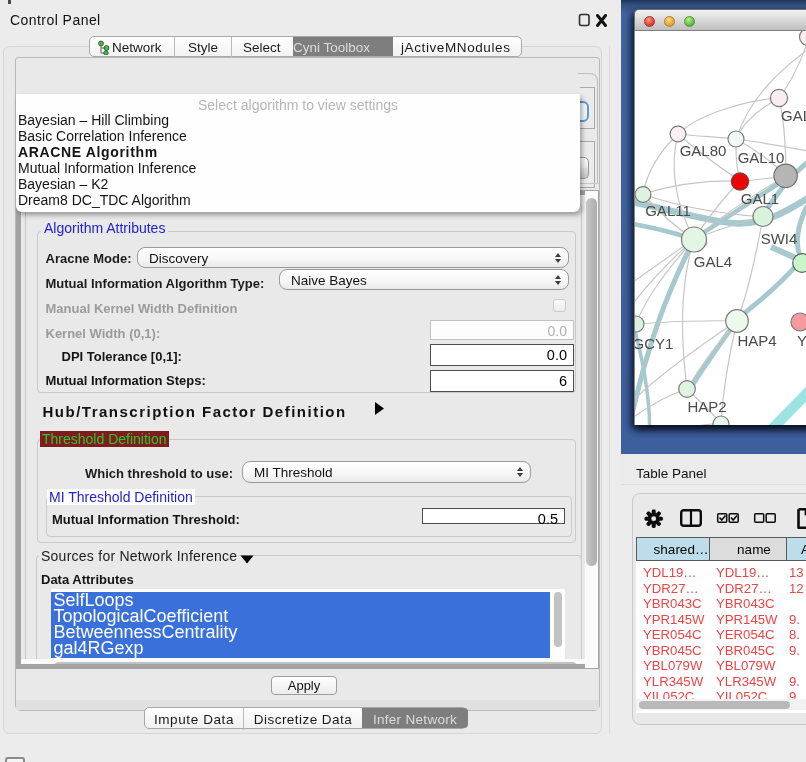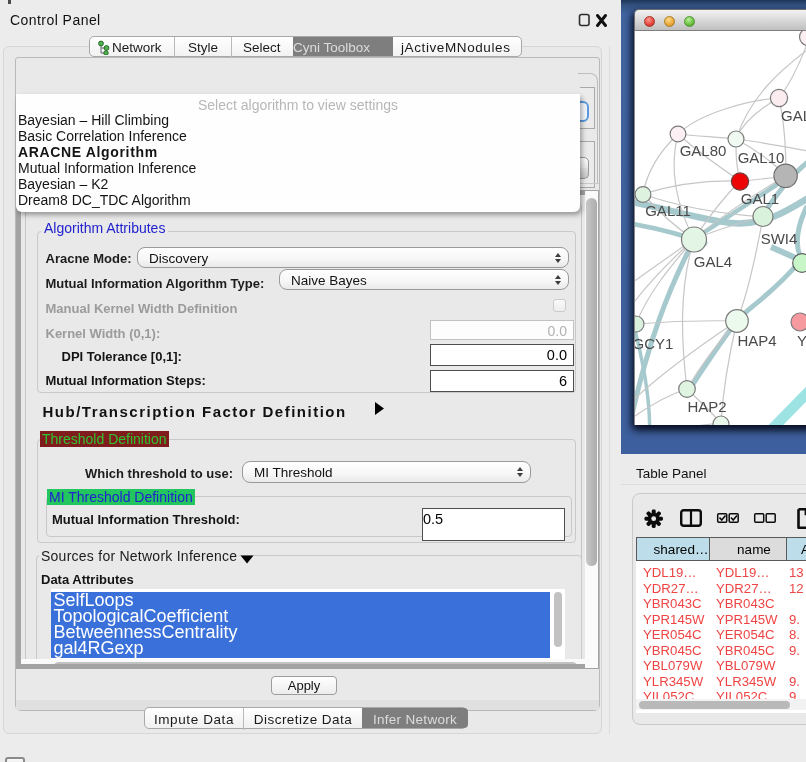--- a/index.html
+++ b/index.html
@@ -94,23 +94,23 @@
   <div class="abs" style="left:19px;top:236px;background:#7f1d1d;padding:0 2px;font-size:14px;color:#30c330;">Threshold Definition</div>
 
   <div class="abs b" style="left:64px;top:271px;font-size:13px;color:#1c1c1c;">Which threshold to use:</div>
   <div class="abs combo" style="left:221px;top:266px;width:289px;height:22px;">
       <span>MI Threshold</span>
       <i></i>
       <u></u>
     </div>
 
   <div class="abs" style="left:25px;top:301px;width:526px;height:41px;border:1px solid #c9c9c9;border-radius:4px;"></div>
-  <div class="abs" style="left:26px;top:294px;background:#22c55e;padding:0 2px;font-size:14px;color:#2222cf;">MI Threshold Definition</div>
+  <div class="abs" style="left:26px;top:294px;background:#ffffff;padding:0 2px;font-size:14px;color:#2222cf;">MI Threshold Definition</div>
   <div class="abs b" style="left:31px;top:317px;font-size:13px;color:#141414;">Mutual Information Threshold:</div>
-  <div class="abs" style="left:401px;top:313px;width:143px;height:33px;border:1.5px solid #4e4e4e;background:#ffffff;font-size:14.5px;color:#000;padding:2px 6px 0 0;">0.5</div>
+  <div class="abs" style="left:401px;top:313px;width:143px;height:16px;border:1.5px solid #4e4e4e;background:#ffffff;font-size:14.5px;color:#000;text-align:right;padding:2px 6px 0 0;">0.5</div>
 
   <div class="abs" style="left:15px;top:360px;width:546px;height:130px;border:1px solid #c9c9c9;border-radius:4px;"></div>
   <div class="abs" style="left:18px;top:353px;background:#e9e9e9;padding:0 2px;font-size:14px;letter-spacing:0.25px;color:#1c1c1c;">Sources for Network Inference</div>
   <svg class="abs" style="left:219px;top:360px;" width="14" height="9">
       <path d="M0.5 0.5 L13.5 0.5 L7 8.5 Z" fill="#000"></path>
     </svg>
   <div class="abs b" style="left:20px;top:377px;font-size:13px;color:#141414;">Data Attributes</div>
 
   <div class="abs" style="left:30px;top:394px;width:514px;height:71px;background:#ffffff;"></div>
   <div class="abs" style="left:30px;top:396.5px;width:499px;height:66px;background:#3a70d9;color:#fff;font-size:18px;line-height:16.2px;padding-left:2.5px;">SelfLoops<br>TopologicalCoefficient<br>BetweennessCentrality<br>gal4RGexp</div>

